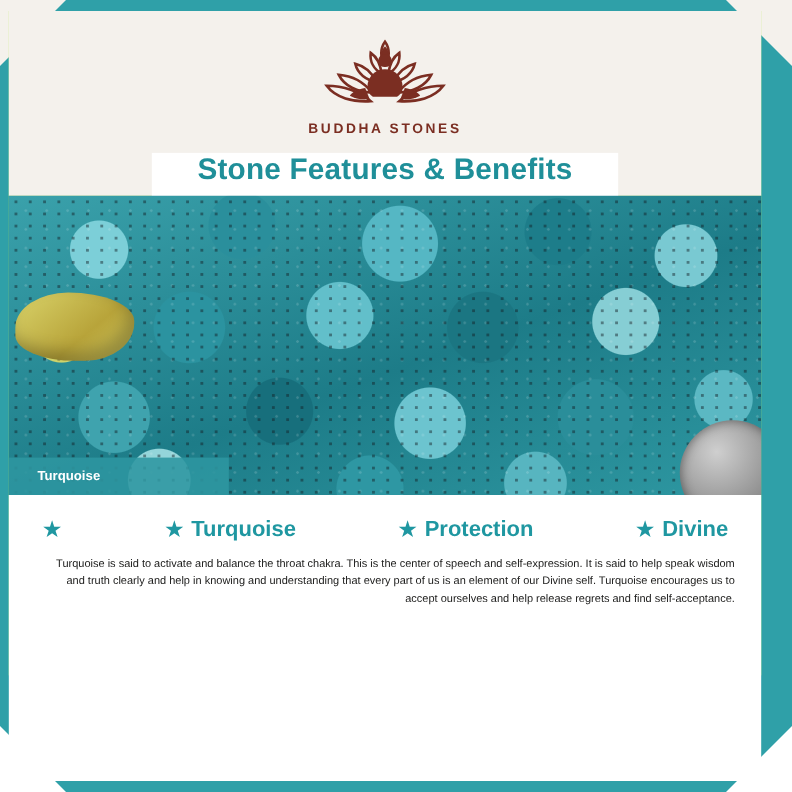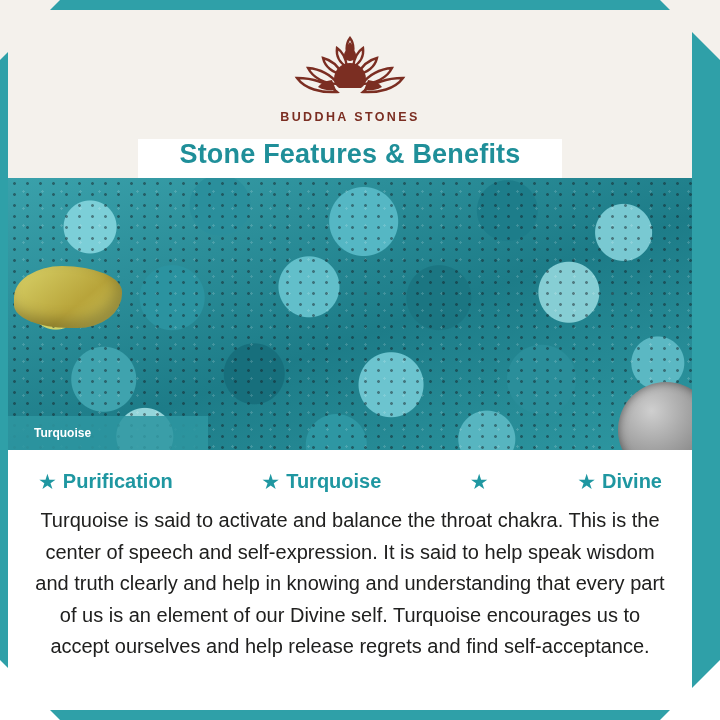--- a/index.html
+++ b/index.html
@@ -174,24 +174,24 @@
     color: #1f97a1;
     font-size: 21px;
     line-height: 1;
   }
   .benefit-label {
     color: #1f97a1;
     font-size: 20px;
     font-weight: bold;
   }
   .desc {
-    font-size: 20px;
+    font-size: 10px;
     line-height: 1.58;
     color: #20201f;
-    text-align: center;
+    text-align: right;
   }
 
   
   .footer-strip {
     height: 0;
   }
 </style>
 </head>
 <body>
 
@@ -239,28 +239,28 @@
     <div class="coin"></div>
     <div class="caption-band">
       <span class="caption">Turquoise</span>
     </div>
   </div>
 
   <div class="body-panel">
     <div class="benefits">
       <div class="benefit">
         <span class="star">★</span>
-        <span class="benefit-label">Purification</span>
       </div>
       <div class="benefit">
         <span class="star">★</span>
         <span class="benefit-label">Turquoise</span>
       </div>
       <div class="benefit">
         <span class="star">★</span>
+        <span class="benefit-label">Protection</span>
       </div>
       <div class="benefit">
         <span class="star">★</span>
         <span class="benefit-label">Divine</span>
       </div>
     </div>
     <p class="desc">Turquoise is said to activate and balance the throat chakra. This is the center of speech and self-expression. It is said to help speak wisdom and truth clearly and help in knowing and understanding that every part of us is an element of our Divine self. Turquoise encourages us to accept ourselves and help release regrets and find self-acceptance.</p>
   </div>
 
   <div class="footer-strip"></div>

